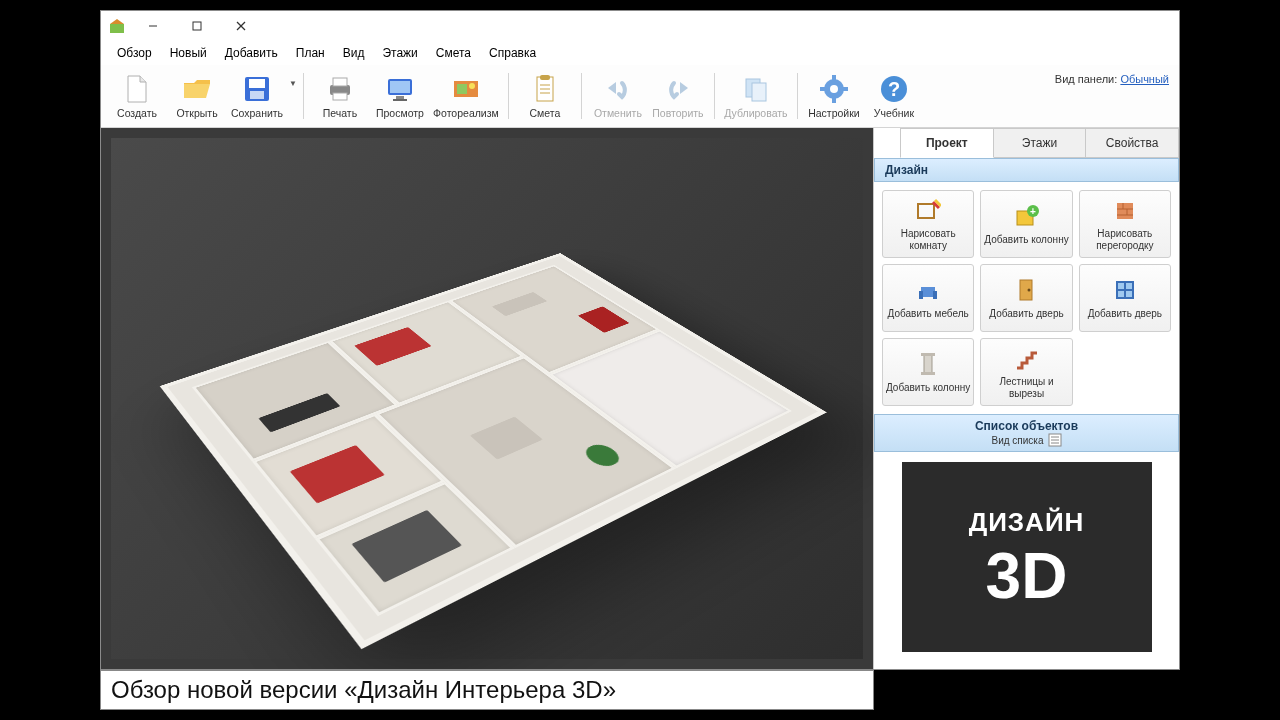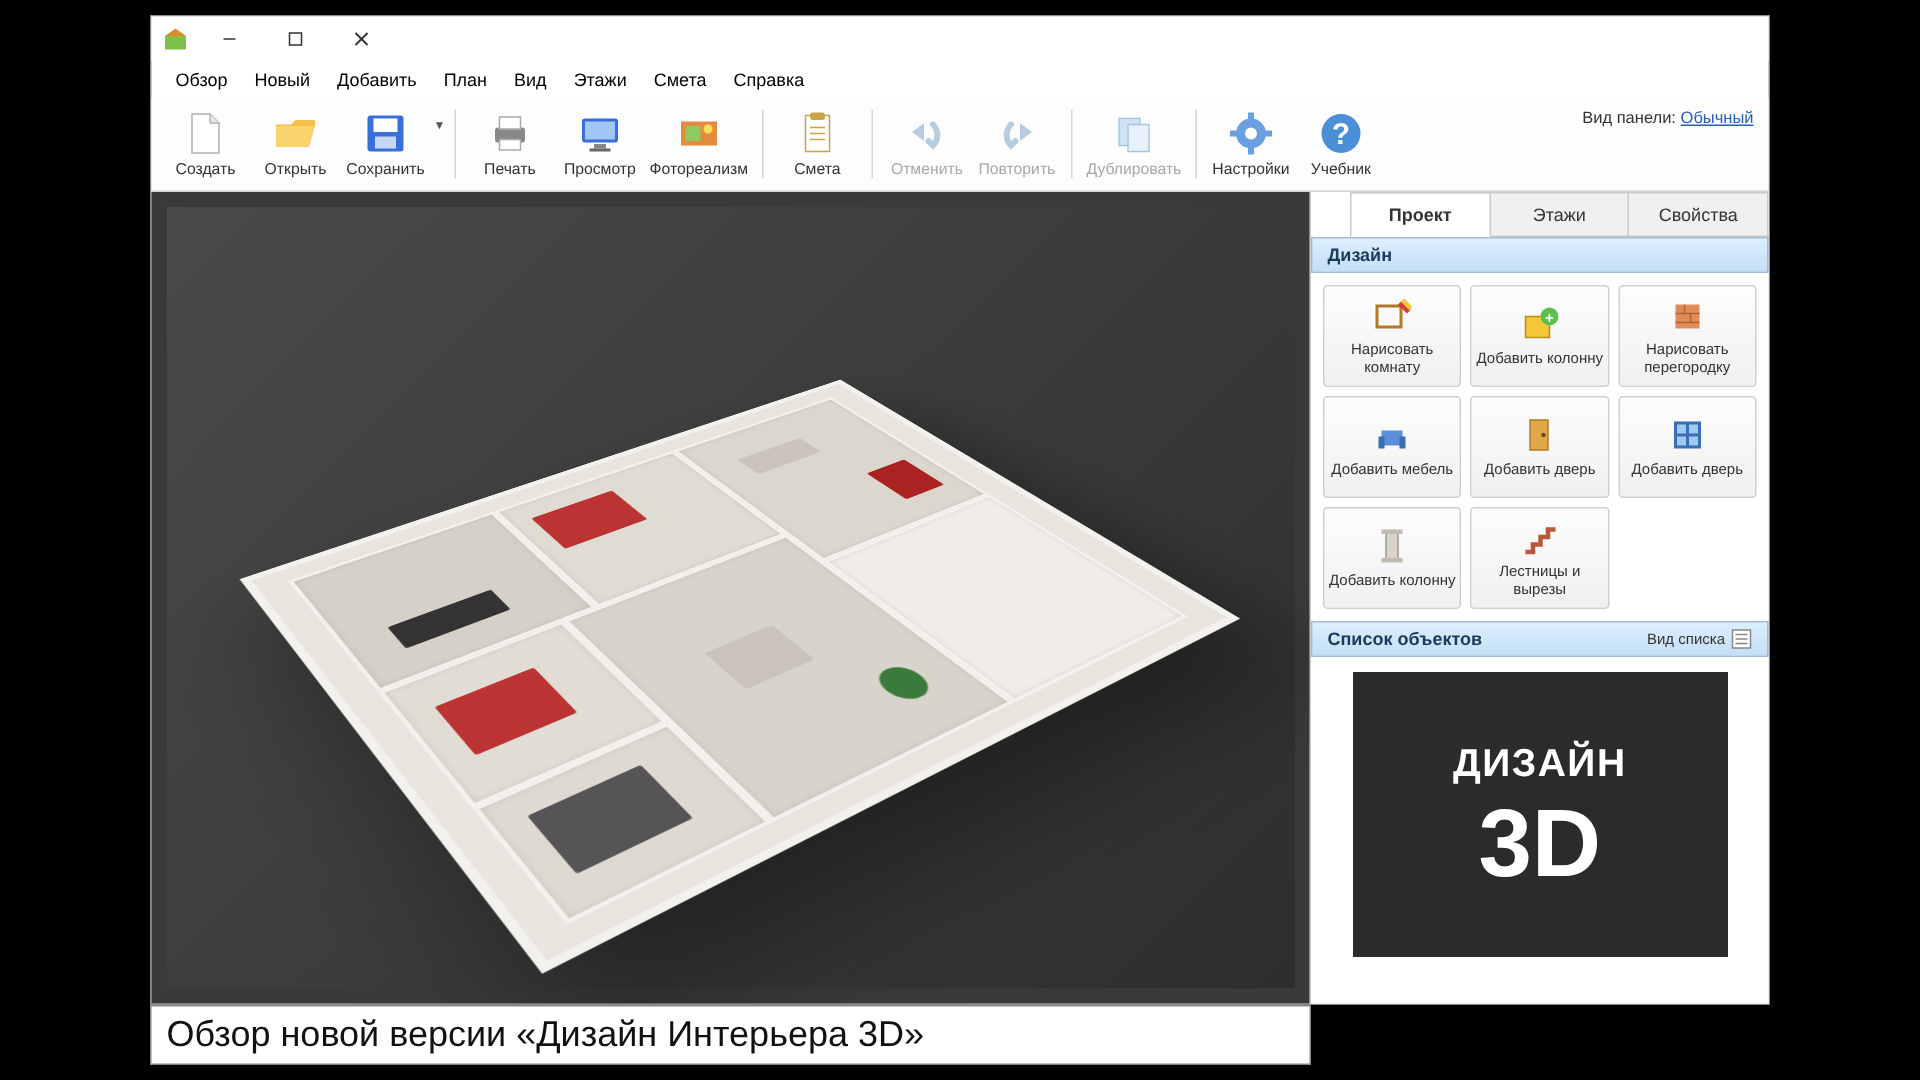--- a/index.html
+++ b/index.html
@@ -57,21 +57,21 @@
 .sidetab { flex: 1; padding: 7px 0; text-align: center; font-size: 12px; color: #333; border: 1px solid #c9c9c9; border-left: none; background: #f0f0f0; cursor: default; }
 .sidetab:first-child { border-left: 1px solid #c9c9c9; }
 .sidetab.active { background: #fff; border-bottom-color: #fff; font-weight: bold; margin-left: 26px; }
 
 .panel-section-hdr { background: linear-gradient(#dceeff, #c4dff5); border: 1px solid #9abedb; padding: 4px 10px; font-size: 12px; font-weight: bold; color: #1a3a5a; }
 .design-grid { display: grid; grid-template-columns: repeat(3, 1fr); gap: 6px; padding: 8px; background: #fff; }
 .design-btn { border: 1px solid #cfcfcf; background: linear-gradient(#fdfdfd,#f0f0f0); border-radius: 3px; display: flex; flex-direction: column; align-items: center; justify-content: center; padding: 6px 2px; font-size: 10px; color: #333; text-align: center; cursor: default; height: 68px; }
 .design-btn .dicon { width: 28px; height: 28px; margin-bottom: 4px; display: flex; align-items: center; justify-content: center; }
 .design-btn .dlabel { line-height: 1.15; }
 
-.objlist-hdr { background: linear-gradient(#dceeff, #c4dff5); border: 1px solid #9abedb; padding: 4px 10px; font-size: 12px; font-weight: bold; color: #1a3a5a; display: flex; justify-content: space-between; align-items: center; }
+.objlist-hdr { background: linear-gradient(#dceeff, #c4dff5); border: 1px solid #9abedb; padding: 4px 10px; font-size: 12px; font-weight: bold; color: #1a3a5a; display: flex; justify-content: space-between; align-items: center; flex-direction: column; }
 .objlist-hdr .viewmode { font-size: 10px; font-weight: normal; color: #333; display: flex; align-items: center; gap: 4px; }
 .objlist-body { flex: 1; background: #fff; padding: 10px; display: flex; align-items: flex-start; justify-content: center; }
 .promo { width: 250px; height: 190px; background: #2b2b2b; color: #fff; display: flex; flex-direction: column; align-items: center; justify-content: center; font-weight: 700; text-align: center; }
 .promo .l1 { font-size: 26px; letter-spacing: 1px; }
 .promo .l2 { font-size: 22px; letter-spacing: 1px; }
 .promo .l3 { font-size: 64px; line-height: 1; margin-top: 6px; }
 
 .caption-bar { position: absolute; left: 100px; bottom: 10px; right: 406px; height: 40px; background: #fff; border: 1px solid #888; display: flex; align-items: center; padding: 0 10px; font-size: 24px; font-family: Georgia, serif; color: #111; }
 
 svg { display: block; }

